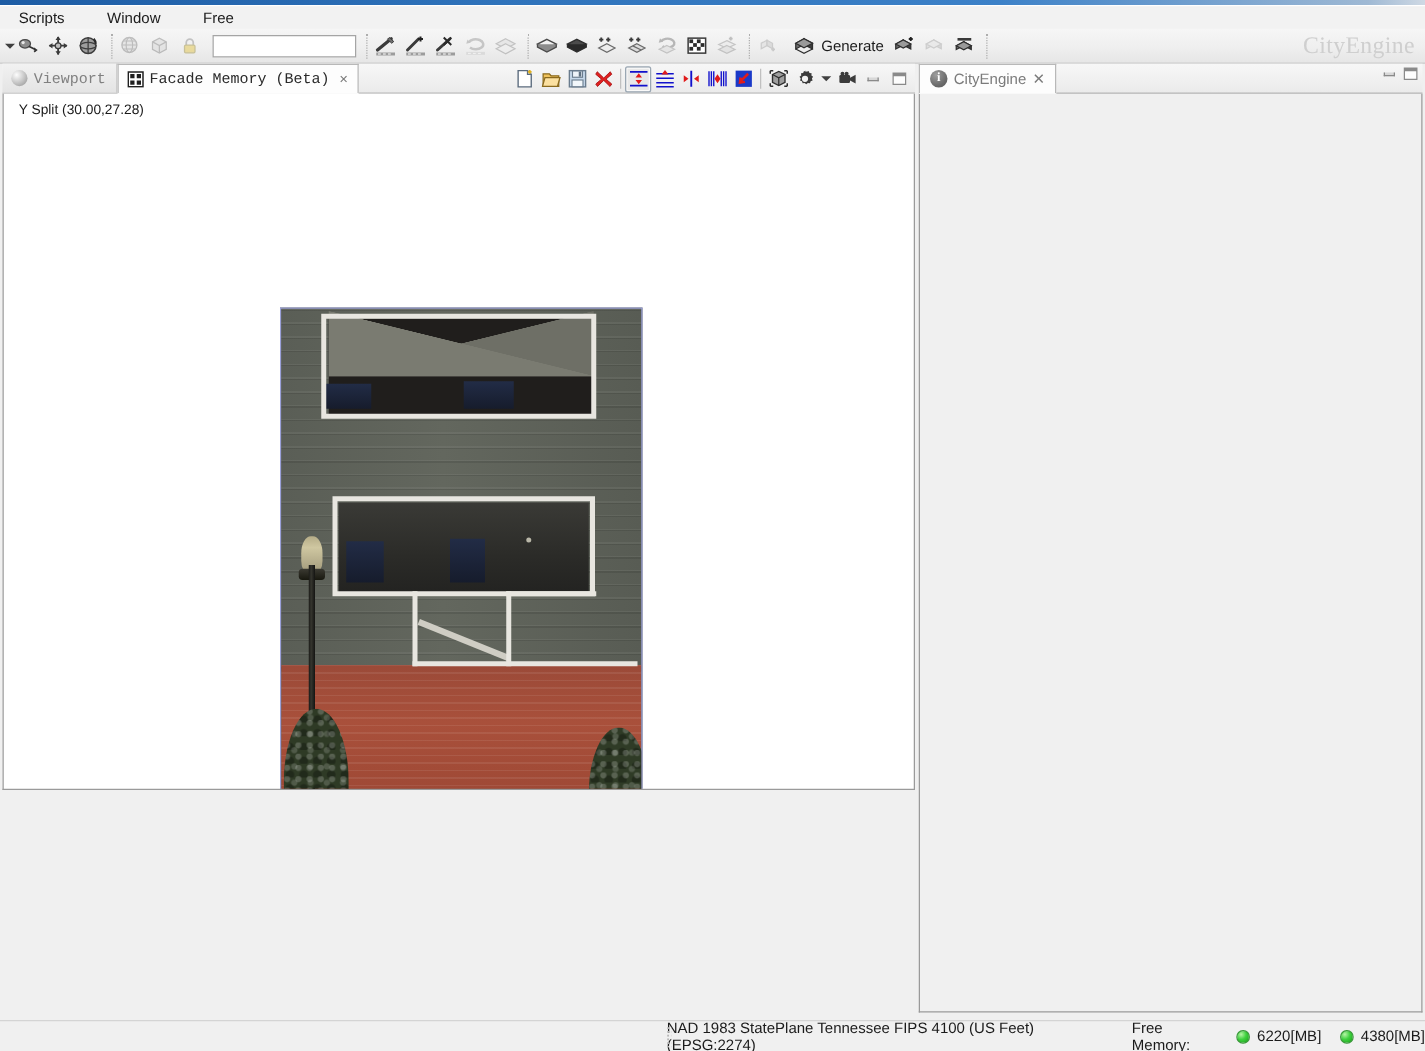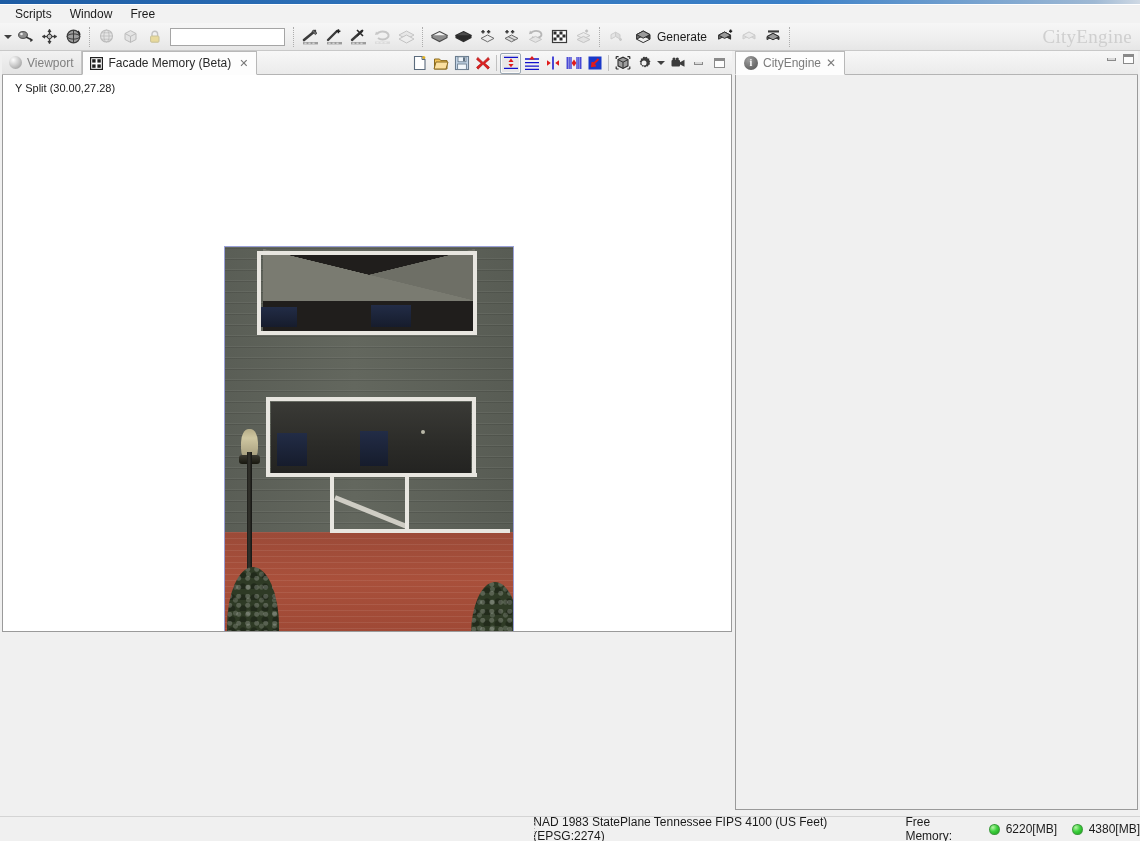--- a/index.html
+++ b/index.html
@@ -16,41 +16,41 @@
   .titlebar-edge {
     position: absolute; left: 0; top: 0; width: 1140px; height: 5px;
     background: linear-gradient(to right,#1d5ca4 0%,#2f73bb 35%,#3c81c8 70%,#9fb9d4 96%,#cfd9e4 100%);
     border-bottom: 1px solid #fff;
   }
 
   
   .menubar {
     position: absolute; left: 0; top: 6px; width: 1140px; height: 17px;
     background: #f2f2f2; display: flex; align-items: center;
-    padding-left: 6px; gap: 0;
+    padding-left: 6px; gap: 16px;
   }
   .menu-item {
     padding: 1px 9px; font-size: 12px; color: #1b1b1b;
     font-family: "Liberation Sans", sans-serif; line-height: 15px; white-space: nowrap;
   }
 
   
   .maintoolbar {
     position: absolute; left: 0; top: 23px; width: 1140px; height: 28px;
     background: linear-gradient(to bottom,#f6f6f6 0%,#efefef 55%,#e6e6e6 100%);
     border-bottom: 1px solid #c8c8c8;
     display: flex; align-items: center; padding-left: 2px;
   }
   .tb-group { display: flex; align-items: center; height: 26px; }
   .tb-sep {
     width: 1px; height: 20px; margin: 0 4px;
     border-left: 1px dotted #adadad;
   }
   .tb-btn {
-    width: 24px; height: 24px; display: flex; align-items: center; justify-content: center;
+    width: 24px; height: 24px; display: flex; align-items: center; justify-content: space-between;
     border: 1px solid transparent; border-radius: 2px;
   }
   .tb-btn.wide { width: auto; padding: 0 5px; gap: 4px; }
   .tb-btn .lbl { font-size: 12px; color: #1b1b1b; }
   .tb-arrow {
     width: 11px; height: 24px; display:flex; align-items:center; justify-content:center;
   }
   .caret { width:0;height:0;border-left:4px solid transparent;border-right:4px solid transparent;border-top:4px solid #404040; }
   .tb-input {
     width: 115px; height: 18px; background: #fff; border: 1px solid #a5a5a5;
@@ -69,21 +69,21 @@
   }
   .editor-right {
     position: absolute; left: 735px; top: 51px; width: 403px; height: 759px;
   }
 
   
   .tabstrip {
     position: relative; height: 24px; width: 100%;
     background: linear-gradient(to bottom,#f7f7f7,#ebebeb);
     border-bottom: 1px solid #b4b4b4;
-    display: flex; align-items: flex-end;
+    display: flex; align-items: flex-end; font-family: Liberation Mono, monospace;
   }
   .tab {
     height: 23px; display: flex; align-items: center; gap: 5px;
     padding: 0 8px 0 7px; font-size: 12px; color: #808080;
     border-right: 1px solid #c4c4c4;
     background: linear-gradient(to bottom,#f2f2f2,#e4e4e4);
   }
   .tab.active {
     background: #fdfdfd; color: #2a2a2a;
     border-top: 1px solid #b8b8b8; border-left: 1px solid #b8b8b8;

